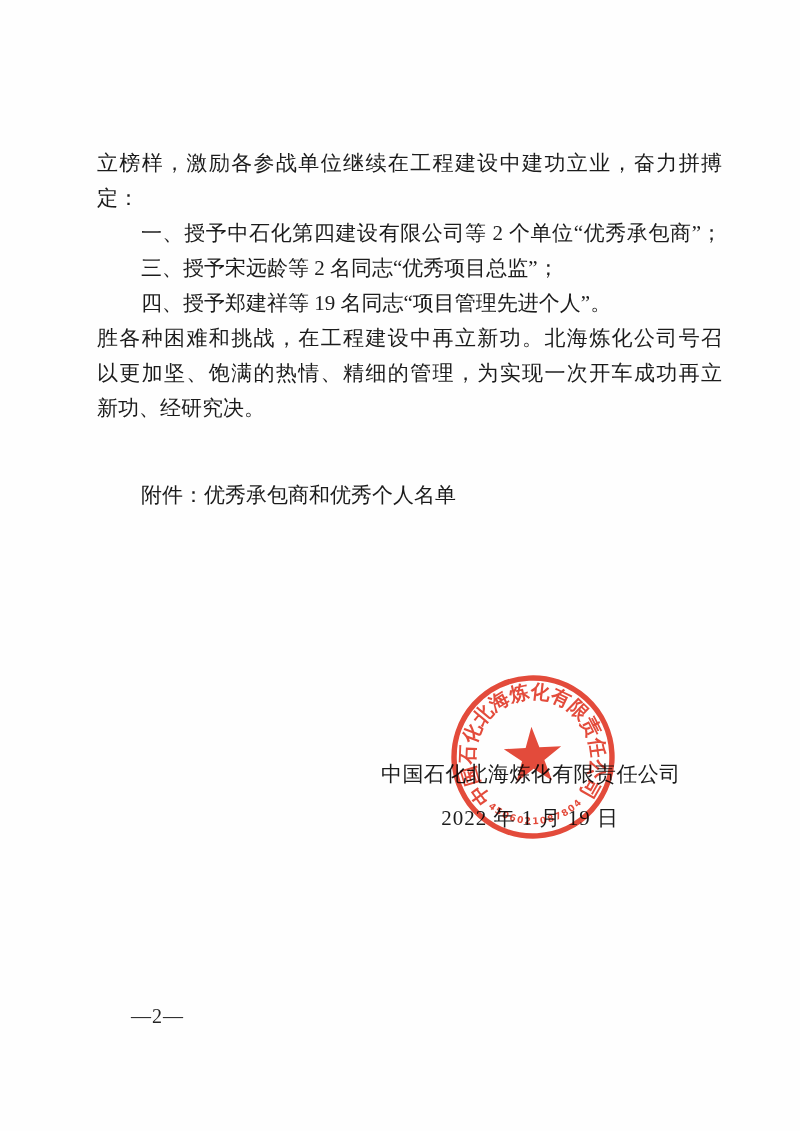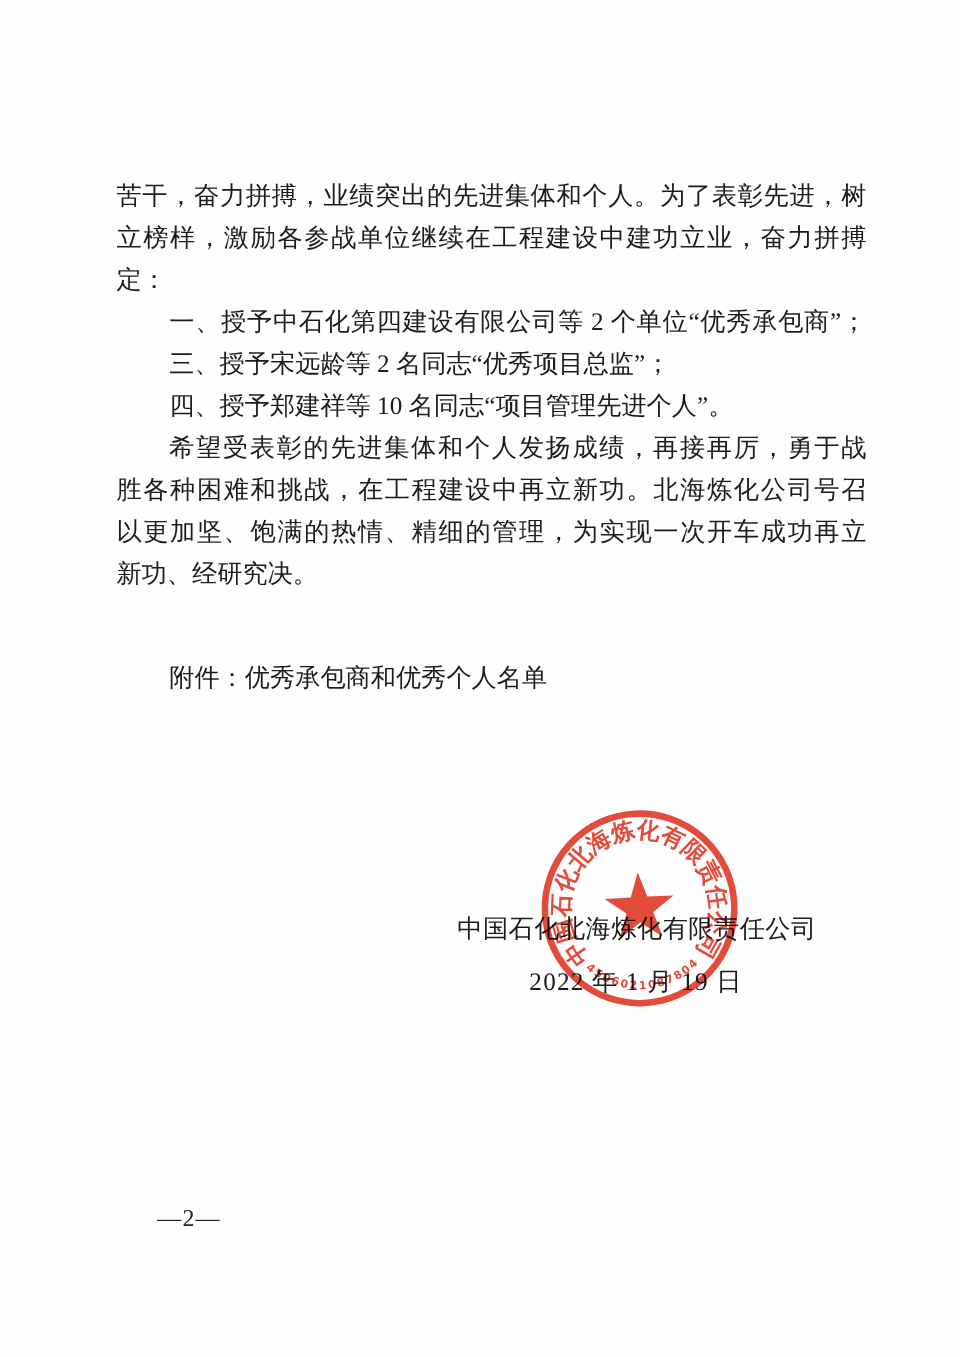--- a/index.html
+++ b/index.html
@@ -78,27 +78,25 @@
     color:#242424;
   }
 </style>
 </head>
 <body>
 
 <div class="page">
 
   <div class="body-text">
     <div id="paragraph-host">
-        <div class="line fill">苦干，奋力拼搏，业绩突出的先进集体和个人。为了表彰先进，树</div>
         <div class="line fill">立榜样，激励各参战单位继续在工程建设中建功立业，奋力拼搏</div>
         <div class="line">定：</div>
         <div class="line indent fill">一、授予中石化第四建设有限公司等 2 个单位“优秀承包商”；</div>
         <div class="line indent">三、授予宋远龄等 2 名同志“优秀项目总监”；</div>
-        <div class="line indent">四、授予郑建祥等 10 名同志“项目管理先进个人”。</div>
-        <div class="line indent fill">希望受表彰的先进集体和个人发扬成绩，再接再厉，勇于战</div>
+        <div class="line indent">四、授予郑建祥等 19 名同志“项目管理先进个人”。</div>
         <div class="line fill">胜各种困难和挑战，在工程建设中再立新功。北海炼化公司号召</div>
         <div class="line fill">以更加坚、饱满的热情、精细的管理，为实现一次开车成功再立</div>
         <div class="line">新功、经研究决。</div>
       </div>
     <div class="attachment">附件：优秀承包商和优秀个人名单</div>
   </div>
 
   <div class="closing">
     <div class="closing-company">中国石化北海炼化有限责任公司</div>
     <div class="closing-date">2022 年 1 月 19 日</div>

